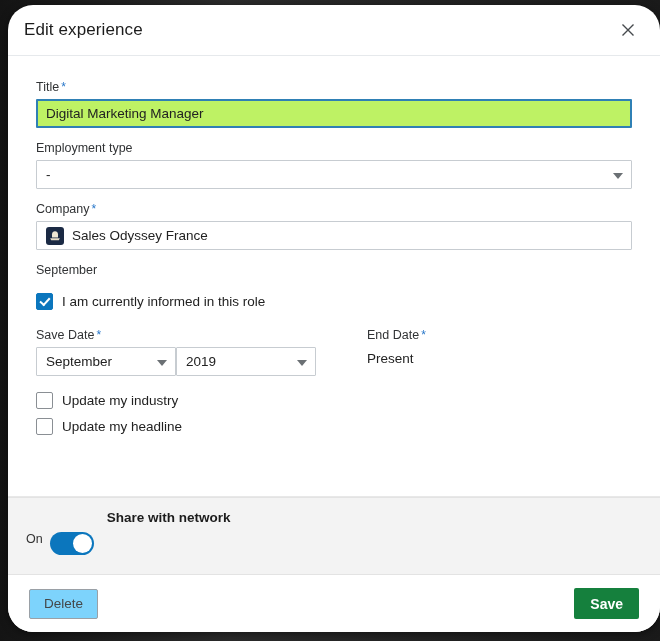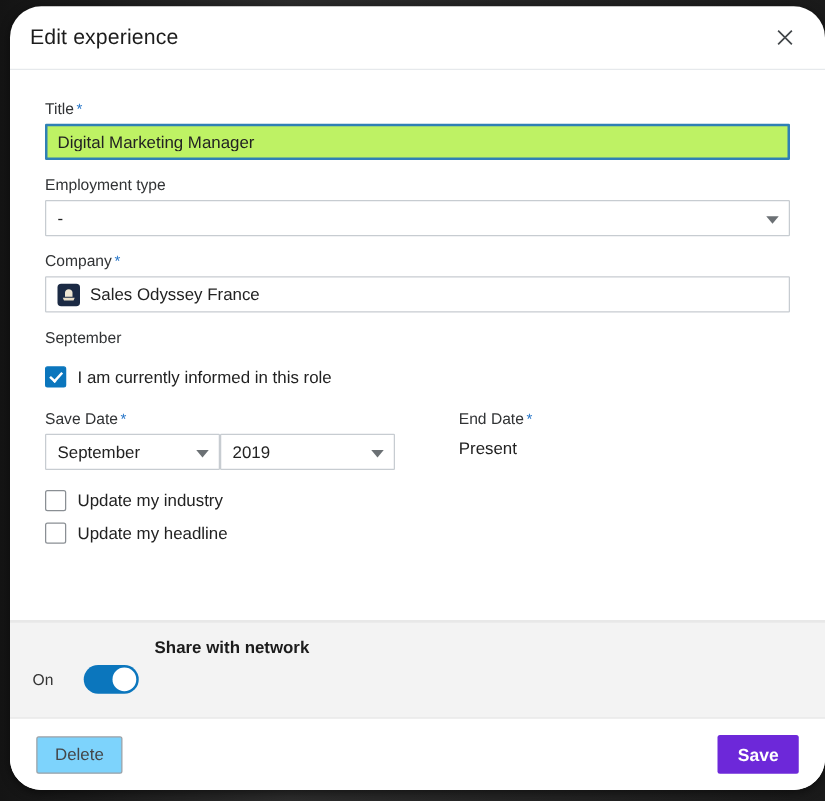--- a/index.html
+++ b/index.html
@@ -231,24 +231,22 @@
     border-top: 1px solid #e3e3e3;
     border-bottom: 1px solid #e3e3e3;
     padding: 12px 28px 14px 18px;
     display: flex;
     align-items: flex-start;
     min-height: 78px;
     box-sizing: border-box;
   }
   .toggle-wrap {
     display: flex;
-    align-items: center;
     margin-top: 22px;
     flex: 0 0 auto;
-    gap: 17px;
   }
   .toggle-state {
     font-size: 12.5px;
     color: #333;
     margin-right: 7px;
   }
   .toggle {
     width: 44px;
     height: 23px;
     border-radius: 12px;
@@ -305,21 +303,21 @@
     color: #444749;
     font-size: 13.5px;
     border-radius: 2px;
     cursor: pointer;
     font-family: "Liberation Sans", sans-serif;
   }
   .btn-save {
     height: 31px;
     padding: 0 16px;
     border: none;
-    background: #6d28d9;
+    background: #15803d;
     color: #fff;
     font-size: 14px;
     font-weight: bold;
     border-radius: 2px;
     cursor: pointer;
     font-family: "Liberation Sans", sans-serif;
   }
 </style>
 </head>
 <body>

